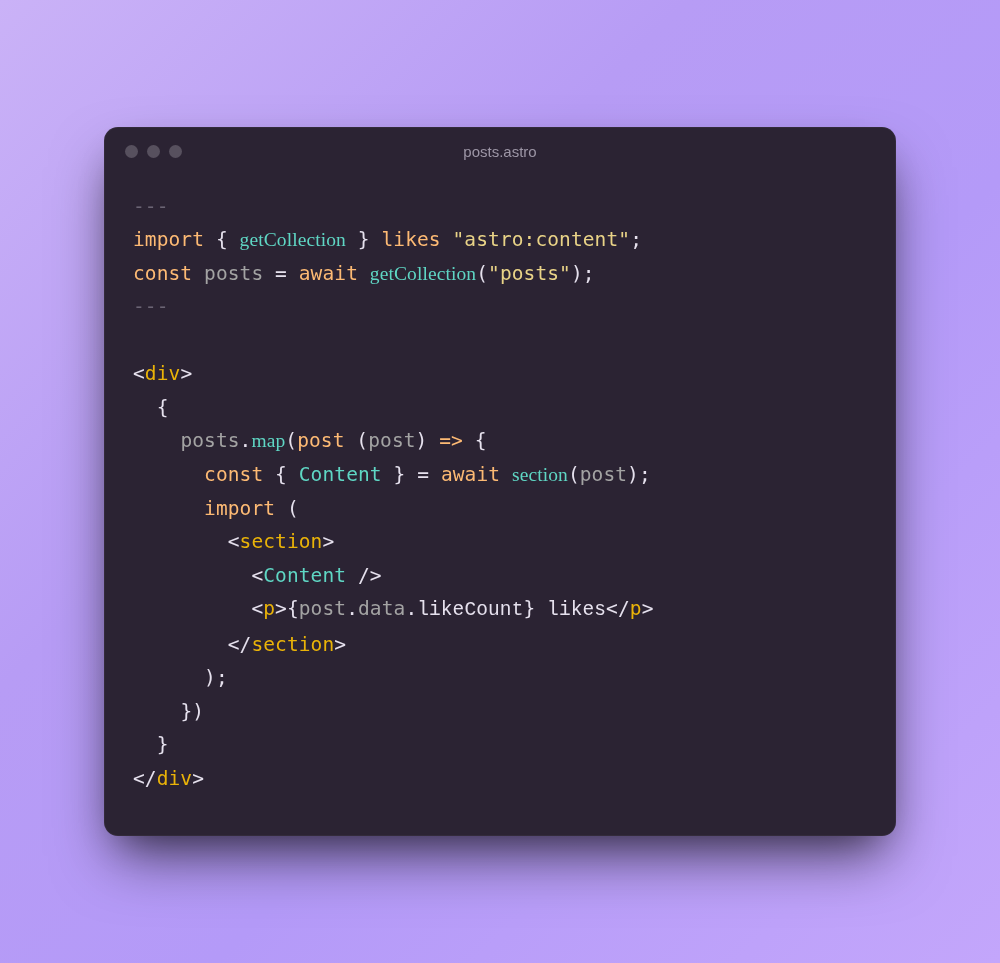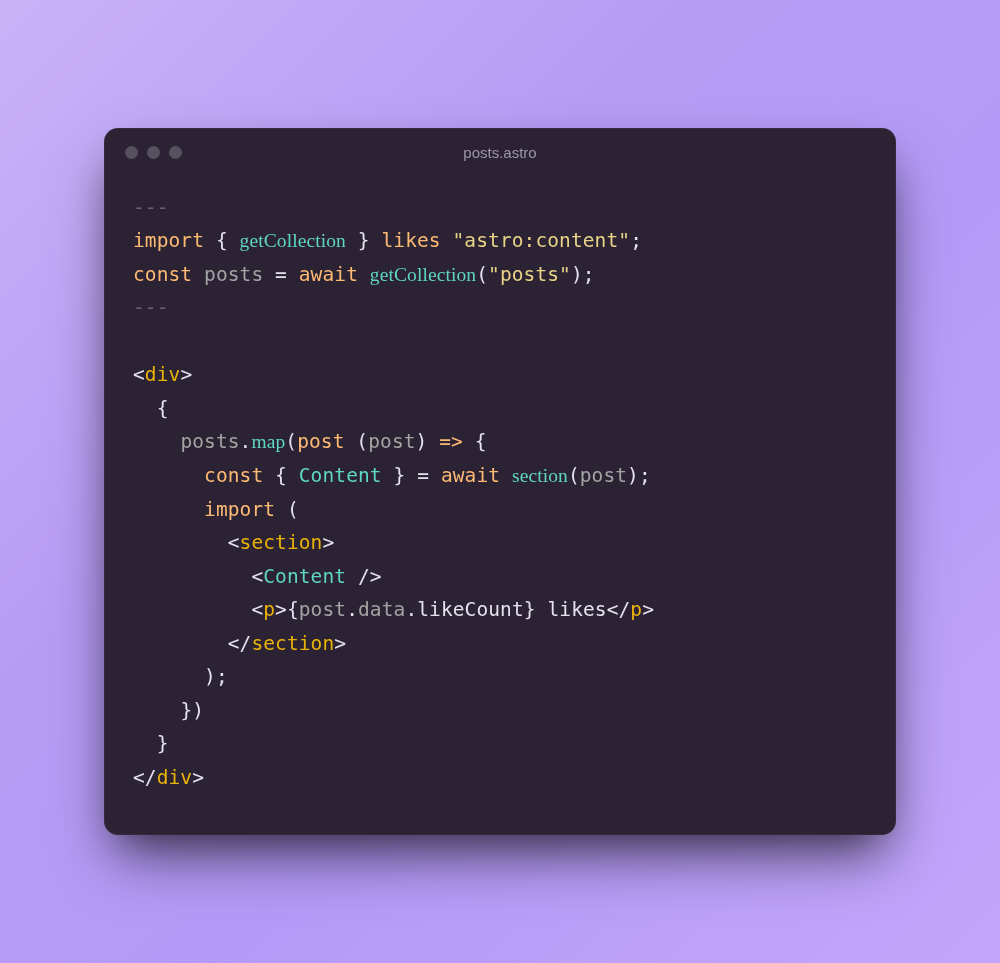--- a/index.html
+++ b/index.html
@@ -62,21 +62,21 @@
     letter-spacing: 0.1px;
   }
   .tok-dim    { color: #6b6474; }
   .tok-kw     { color: #fdba74; text-align: center; } 
   .tok-obj    { color: #a3a3a3; } 
   .tok-fn     { color: #5fd6c4; font-family: Liberation Serif, serif; } 
   .tok-type   { color: #5fd6c4; } 
   .tok-str    { color: #e9d387; } 
   .tok-tag    { color: #eab308; } 
   .tok-punc   { color: #e6e1ee; }
-  .tok-prop   { color: #e6e1ee; }
+  .tok-prop   { color: #e6e1ee; font-family: Liberation Mono, monospace; }
   .tok-brace  { color: #e6e1ee; }
   .tok-angle  { color: #e6e1ee; }
   .tok-op     { color: #e6e1ee; }
 </style>
 </head>
 <body>
 
 <div class="bg">
   <div class="window">
     <div class="titlebar">

